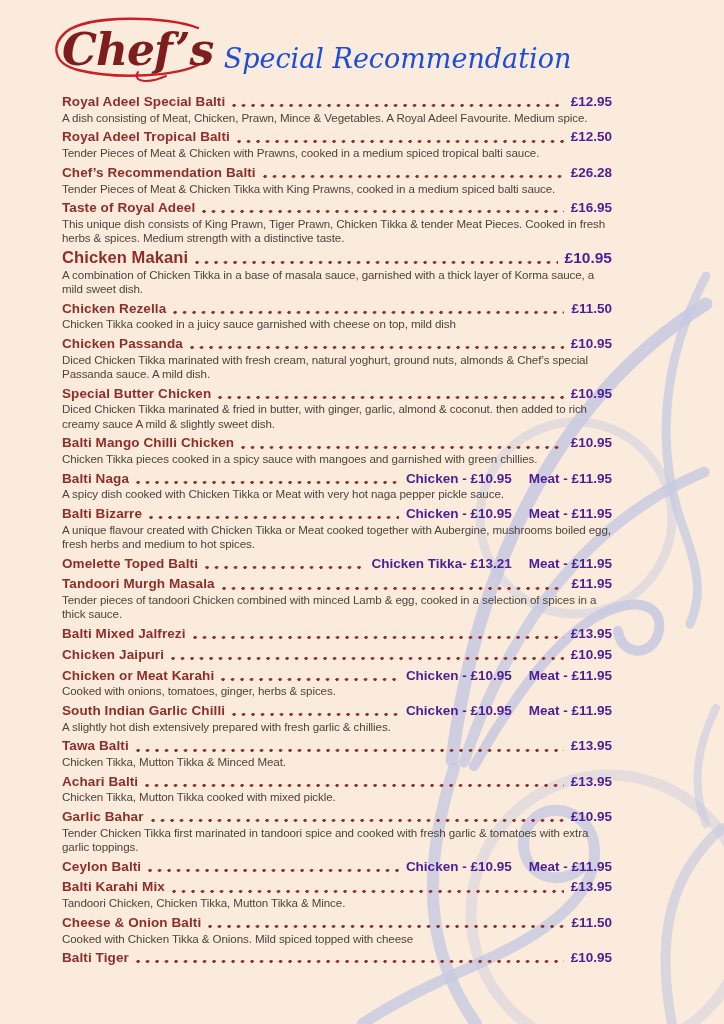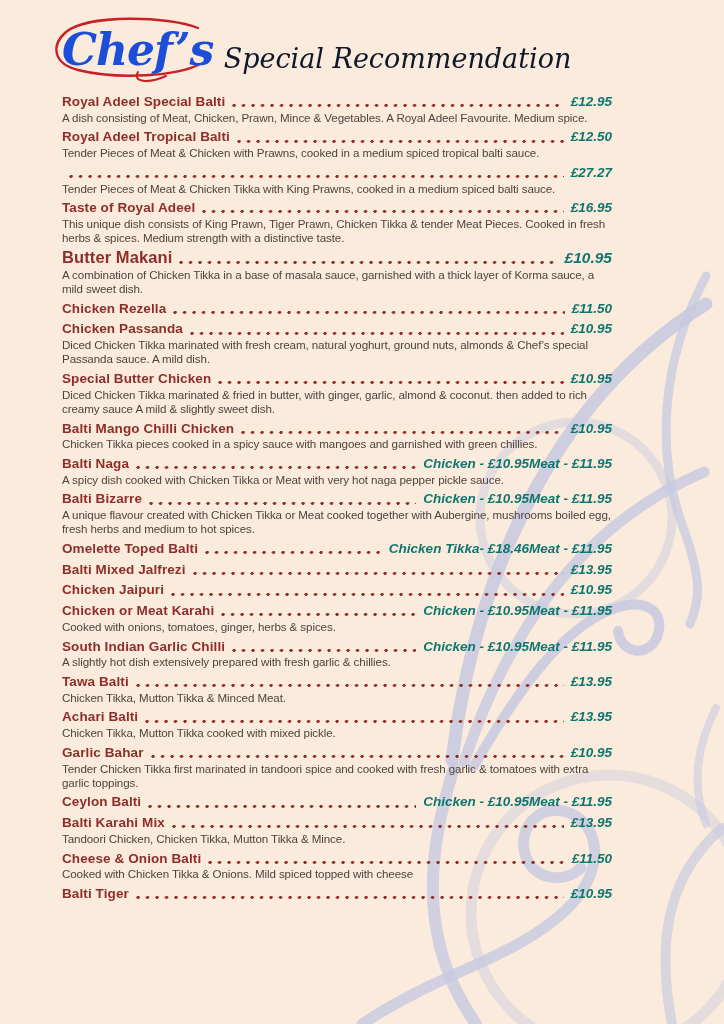--- a/index.html
+++ b/index.html
@@ -17,26 +17,26 @@
   .header{
     position:absolute;left:62px;top:20px;width:560px;height:70px;z-index:2;
   }
   .logo-wrap{position:relative;display:inline-block;vertical-align:bottom;}
   .logo-swash{position:absolute;left:-14px;top:-6px;}
   .logo-word{
     position:relative;
     font-family:"DejaVu Serif", serif;
     font-style:italic;font-weight:bold;
     font-size:44px;line-height:60px;
-    color:#1d4ed8;letter-spacing:-1px;
+    color:#7f1d1d;letter-spacing:-1px;
   }
   .subtitle{
     font-family:"DejaVu Serif", serif;
     font-style:italic;
-    font-size:27px;color:#0f172a;
+    font-size:27px;color:#1d4ed8;
     margin-left:6px;vertical-align:baseline;
     position:relative;top:-6px;
   }
   
   .menu{
     position:absolute;left:62px;top:92px;width:550px;z-index:1;
   }
   .menu-item{margin-bottom:2.5px;}
   .item-row{display:flex;align-items:baseline;}
   .item-name{
@@ -44,23 +44,23 @@
     color:#8e2e2a;letter-spacing:0.1px;
   }
   .leader{
     flex:1 1 auto;height:5px;margin:0 7px 2px 7px;align-self:flex-end;
     background-image:radial-gradient(circle at 2px 2.4px, #93302b 1.5px, transparent 1.8px);
     background-size:9.5px 5px;background-repeat:repeat-x;
     min-width:14px;
   }
   .item-prices{white-space:nowrap;}
   .price-part{
-    font-weight:bold;font-size:13.5px;line-height:16.2px;color:#0f766e;font-style:italic;
-  }
-  .price-part + .price-part{}
+    font-weight:bold;font-size:13.5px;line-height:16.2px;color:#4c1d95;
+  }
+  .price-part + .price-part{margin-left:17px;}
   .menu-item.large .item-name{font-size:16.5px;line-height:19.5px;}
   .menu-item.large .price-part{font-size:15.5px;}
   .item-desc{
     margin:0.5px 0 0 0;
     font-size:11.6px;line-height:14.2px;letter-spacing:-0.1px;
     color:#4d443e;
   }
 </style>
 </head>
 <body>
@@ -105,50 +105,52 @@
     <div class="item-row">
       <span class="item-name">Royal Adeel Tropical Balti</span>
       <span class="leader"></span>
       <span class="item-prices"><span class="price-part">£12.50</span></span>
     </div>
     <p class="item-desc">Tender Pieces of Meat &amp; Chicken with Prawns, cooked in a medium spiced tropical balti sauce.</p>
   </div>
 
   <div class="menu-item">
     <div class="item-row">
-      <span class="leader"></span>
-      <span class="item-prices"><span class="price-part">£27.27</span></span>
+      <span class="item-name">Chef’s Recommendation Balti</span>
+      <span class="leader"></span>
+      <span class="item-prices"><span class="price-part">£26.28</span></span>
     </div>
     <p class="item-desc">Tender Pieces of Meat &amp; Chicken Tikka with King Prawns, cooked in a medium spiced balti sauce.</p>
   </div>
 
   <div class="menu-item">
     <div class="item-row">
       <span class="item-name">Taste of Royal Adeel</span>
       <span class="leader"></span>
       <span class="item-prices"><span class="price-part">£16.95</span></span>
     </div>
     <p class="item-desc">This unique dish consists of King Prawn, Tiger Prawn, Chicken Tikka &amp; tender Meat Pieces. Cooked in fresh herbs &amp; spices. Medium strength with a distinctive taste.</p>
   </div>
 
   <div class="menu-item large">
     <div class="item-row">
-      <span class="item-name">Butter Makani</span>
+      <span class="item-name">Chicken Makani</span>
       <span class="leader"></span>
       <span class="item-prices"><span class="price-part">£10.95</span></span>
     </div>
     <p class="item-desc">A combination of Chicken Tikka in a base of masala sauce, garnished with a thick layer of Korma sauce, a mild sweet dish.</p>
   </div>
 
   <div class="menu-item">
     <div class="item-row">
       <span class="item-name">Chicken Rezella</span>
       <span class="leader"></span>
       <span class="item-prices"><span class="price-part">£11.50</span></span>
     </div>
+    <p class="item-desc">Chicken Tikka cooked in a juicy sauce garnished with cheese on top, mild dish</p>
   </div>
 
   <div class="menu-item">
     <div class="item-row">
       <span class="item-name">Chicken Passanda</span>
       <span class="leader"></span>
       <span class="item-prices"><span class="price-part">£10.95</span></span>
     </div>
     <p class="item-desc">Diced Chicken Tikka marinated with fresh cream, natural yoghurt, ground nuts, almonds &amp; Chef’s special Passanda sauce. A mild dish.</p>
   </div>
@@ -186,25 +188,33 @@
       <span class="leader"></span>
       <span class="item-prices"><span class="price-part">Chicken - £10.95</span><span class="price-part">Meat - £11.95</span></span>
     </div>
     <p class="item-desc">A unique flavour created with Chicken Tikka or Meat cooked together with Aubergine, mushrooms boiled egg, fresh herbs and medium to hot spices.</p>
   </div>
 
   <div class="menu-item">
     <div class="item-row">
       <span class="item-name">Omelette Toped Balti</span>
       <span class="leader"></span>
-      <span class="item-prices"><span class="price-part">Chicken Tikka- £18.46</span><span class="price-part">Meat - £11.95</span></span>
-    </div>
-
-  </div>
-
+      <span class="item-prices"><span class="price-part">Chicken Tikka- £13.21</span><span class="price-part">Meat - £11.95</span></span>
+    </div>
+
+  </div>
+
+  <div class="menu-item">
+    <div class="item-row">
+      <span class="item-name">Tandoori Murgh Masala</span>
+      <span class="leader"></span>
+      <span class="item-prices"><span class="price-part">£11.95</span></span>
+    </div>
+    <p class="item-desc">Tender pieces of tandoori Chicken combined with minced Lamb &amp; egg, cooked in a selection of spices in a thick sauce.</p>
+  </div>
 
   <div class="menu-item">
     <div class="item-row">
       <span class="item-name">Balti Mixed Jalfrezi</span>
       <span class="leader"></span>
       <span class="item-prices"><span class="price-part">£13.95</span></span>
     </div>
   </div>
 
   <div class="menu-item">

